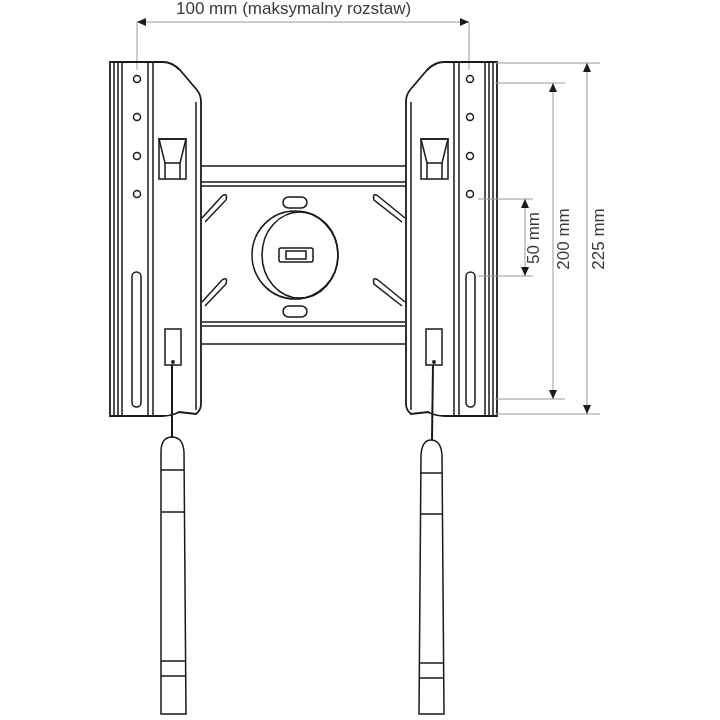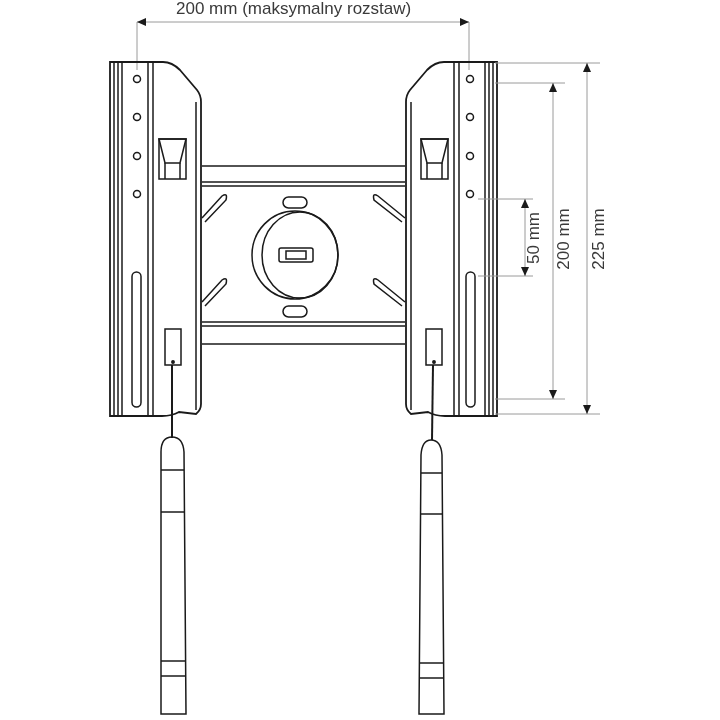--- a/index.html
+++ b/index.html
@@ -117,16 +117,16 @@
   <g fill="#1a1a1a" stroke="none">
     <polygon points="587,63 583,72 591,72"></polygon>
       <polygon points="587,414 583,405 591,405"></polygon>
     <polygon points="553,83 549,92 557,92"></polygon>
       <polygon points="553,399 549,390 557,390"></polygon>
     <polygon points="525,199 521,208 529,208"></polygon>
       <polygon points="525,276 521,267 529,267"></polygon>
   </g>
 </svg>
 
-<div class="lbl" style="left:176px; top:-1px;">200 mm (maksymalny rozstaw)</div>
+<div class="lbl" style="left:176px; top:-1px;">100 mm (maksymalny rozstaw)</div>
 <div class="vlbl" style="left:508px; top:228px;">50 mm</div>
 <div class="vlbl" style="left:533px; top:229px;">200 mm</div>
 <div class="vlbl" style="left:568px; top:229px;">225 mm</div>
 
 </body></html>

